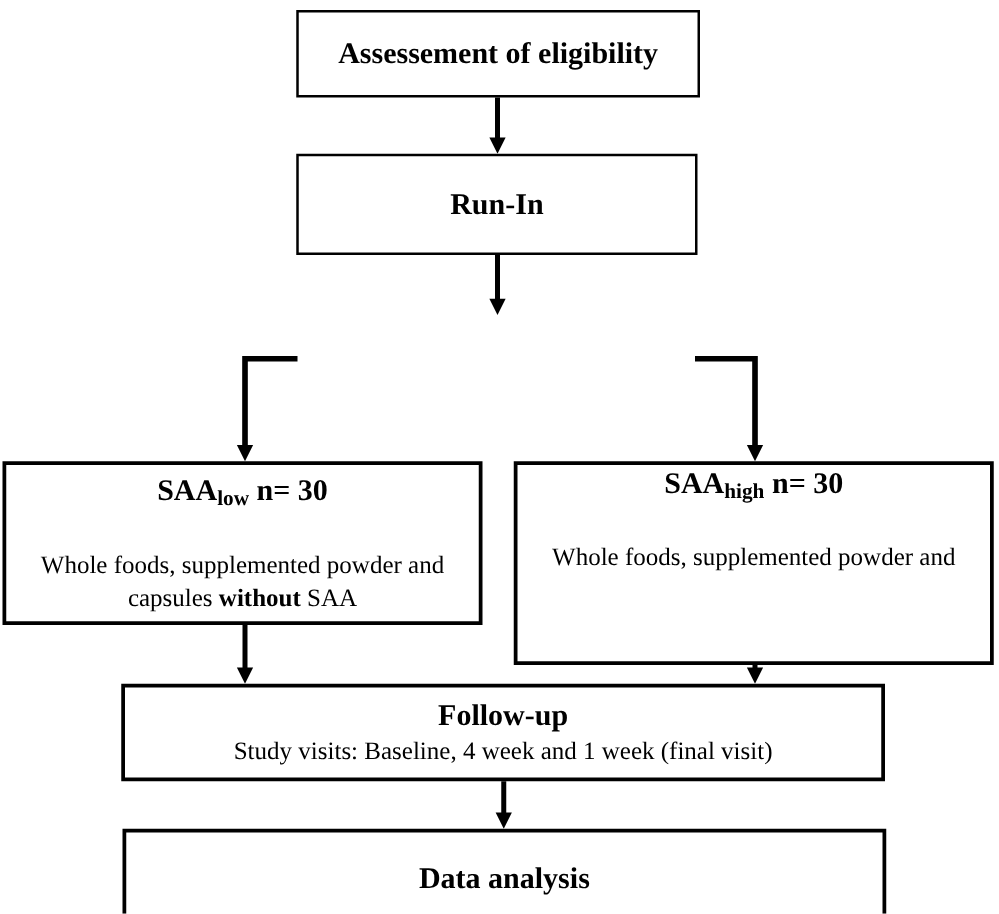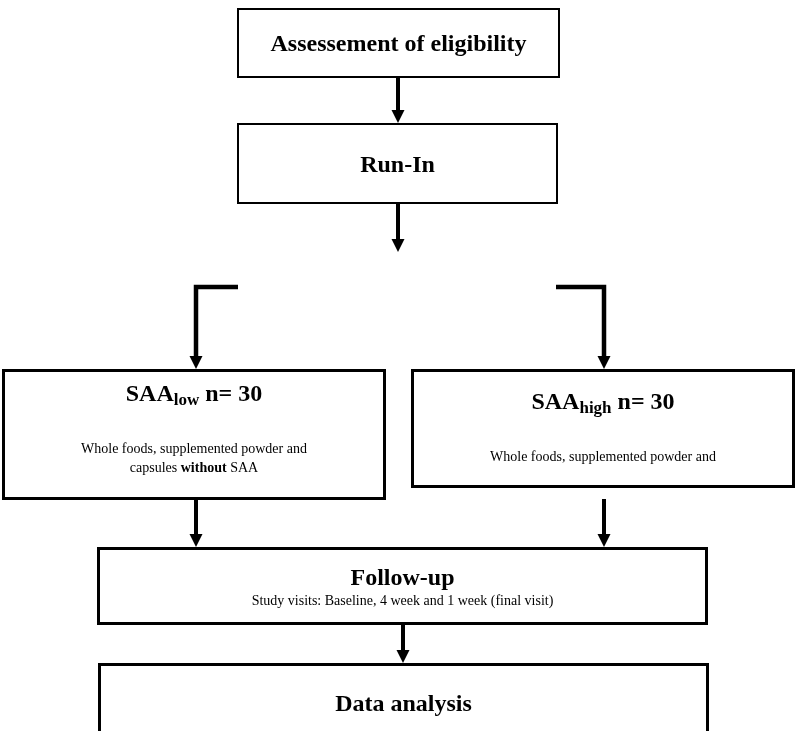--- a/index.html
+++ b/index.html
@@ -32,36 +32,36 @@
     text-align: center;
   }
   .box.thick { border-width: 3px; }
   .title {
     font-weight: bold;
     font-size: 24px;
     line-height: 1.25;
     white-space: nowrap;
   }
   .body-text {
-    font-size: 14px;
+    font-size: 20px;
     line-height: 1.32;
   }
   .bold-inline { font-weight: bold; }
   .subscript {
     font-size: 17px;
     font-weight: bold;
     vertical-align: -4px;
     letter-spacing: 0;
   }
   
   #box-eligibility   { left: 237px; top:   8px; width: 323px; height:  70px; }
   #box-runin         { left: 237px; top: 123px; width: 321px; height:  81px; }
   #box-allocation    { left: 237px; top: 252px; width: 320px; height:  73px; }
   #box-saa-low       { left:   2px; top: 369px; width: 384px; height: 131px; justify-content: flex-start; padding-top: 6px; }
-  #box-saa-high      { left: 411px; top: 369px; width: 384px; height: 119px; justify-content: flex-start; padding-top: 14px; }
+  #box-saa-high      { left: 411px; top: 369px; width: 384px; height: 163px; justify-content: flex-start; padding-top: 0; }
   #box-followup      { left:  97px; top: 547px; width: 611px; height:  78px; }
   #box-data-analysis { left:  98px; top: 663px; width: 611px; height:  79px; }
   .branch-desc { margin-top: 30px; }
 </style>
 </head>
 <body>
 
 <div class="canvas" style="--ink: #000000; --bg: #ffffff;">
 
   <svg class="wires" viewBox="0 0 799 731">

